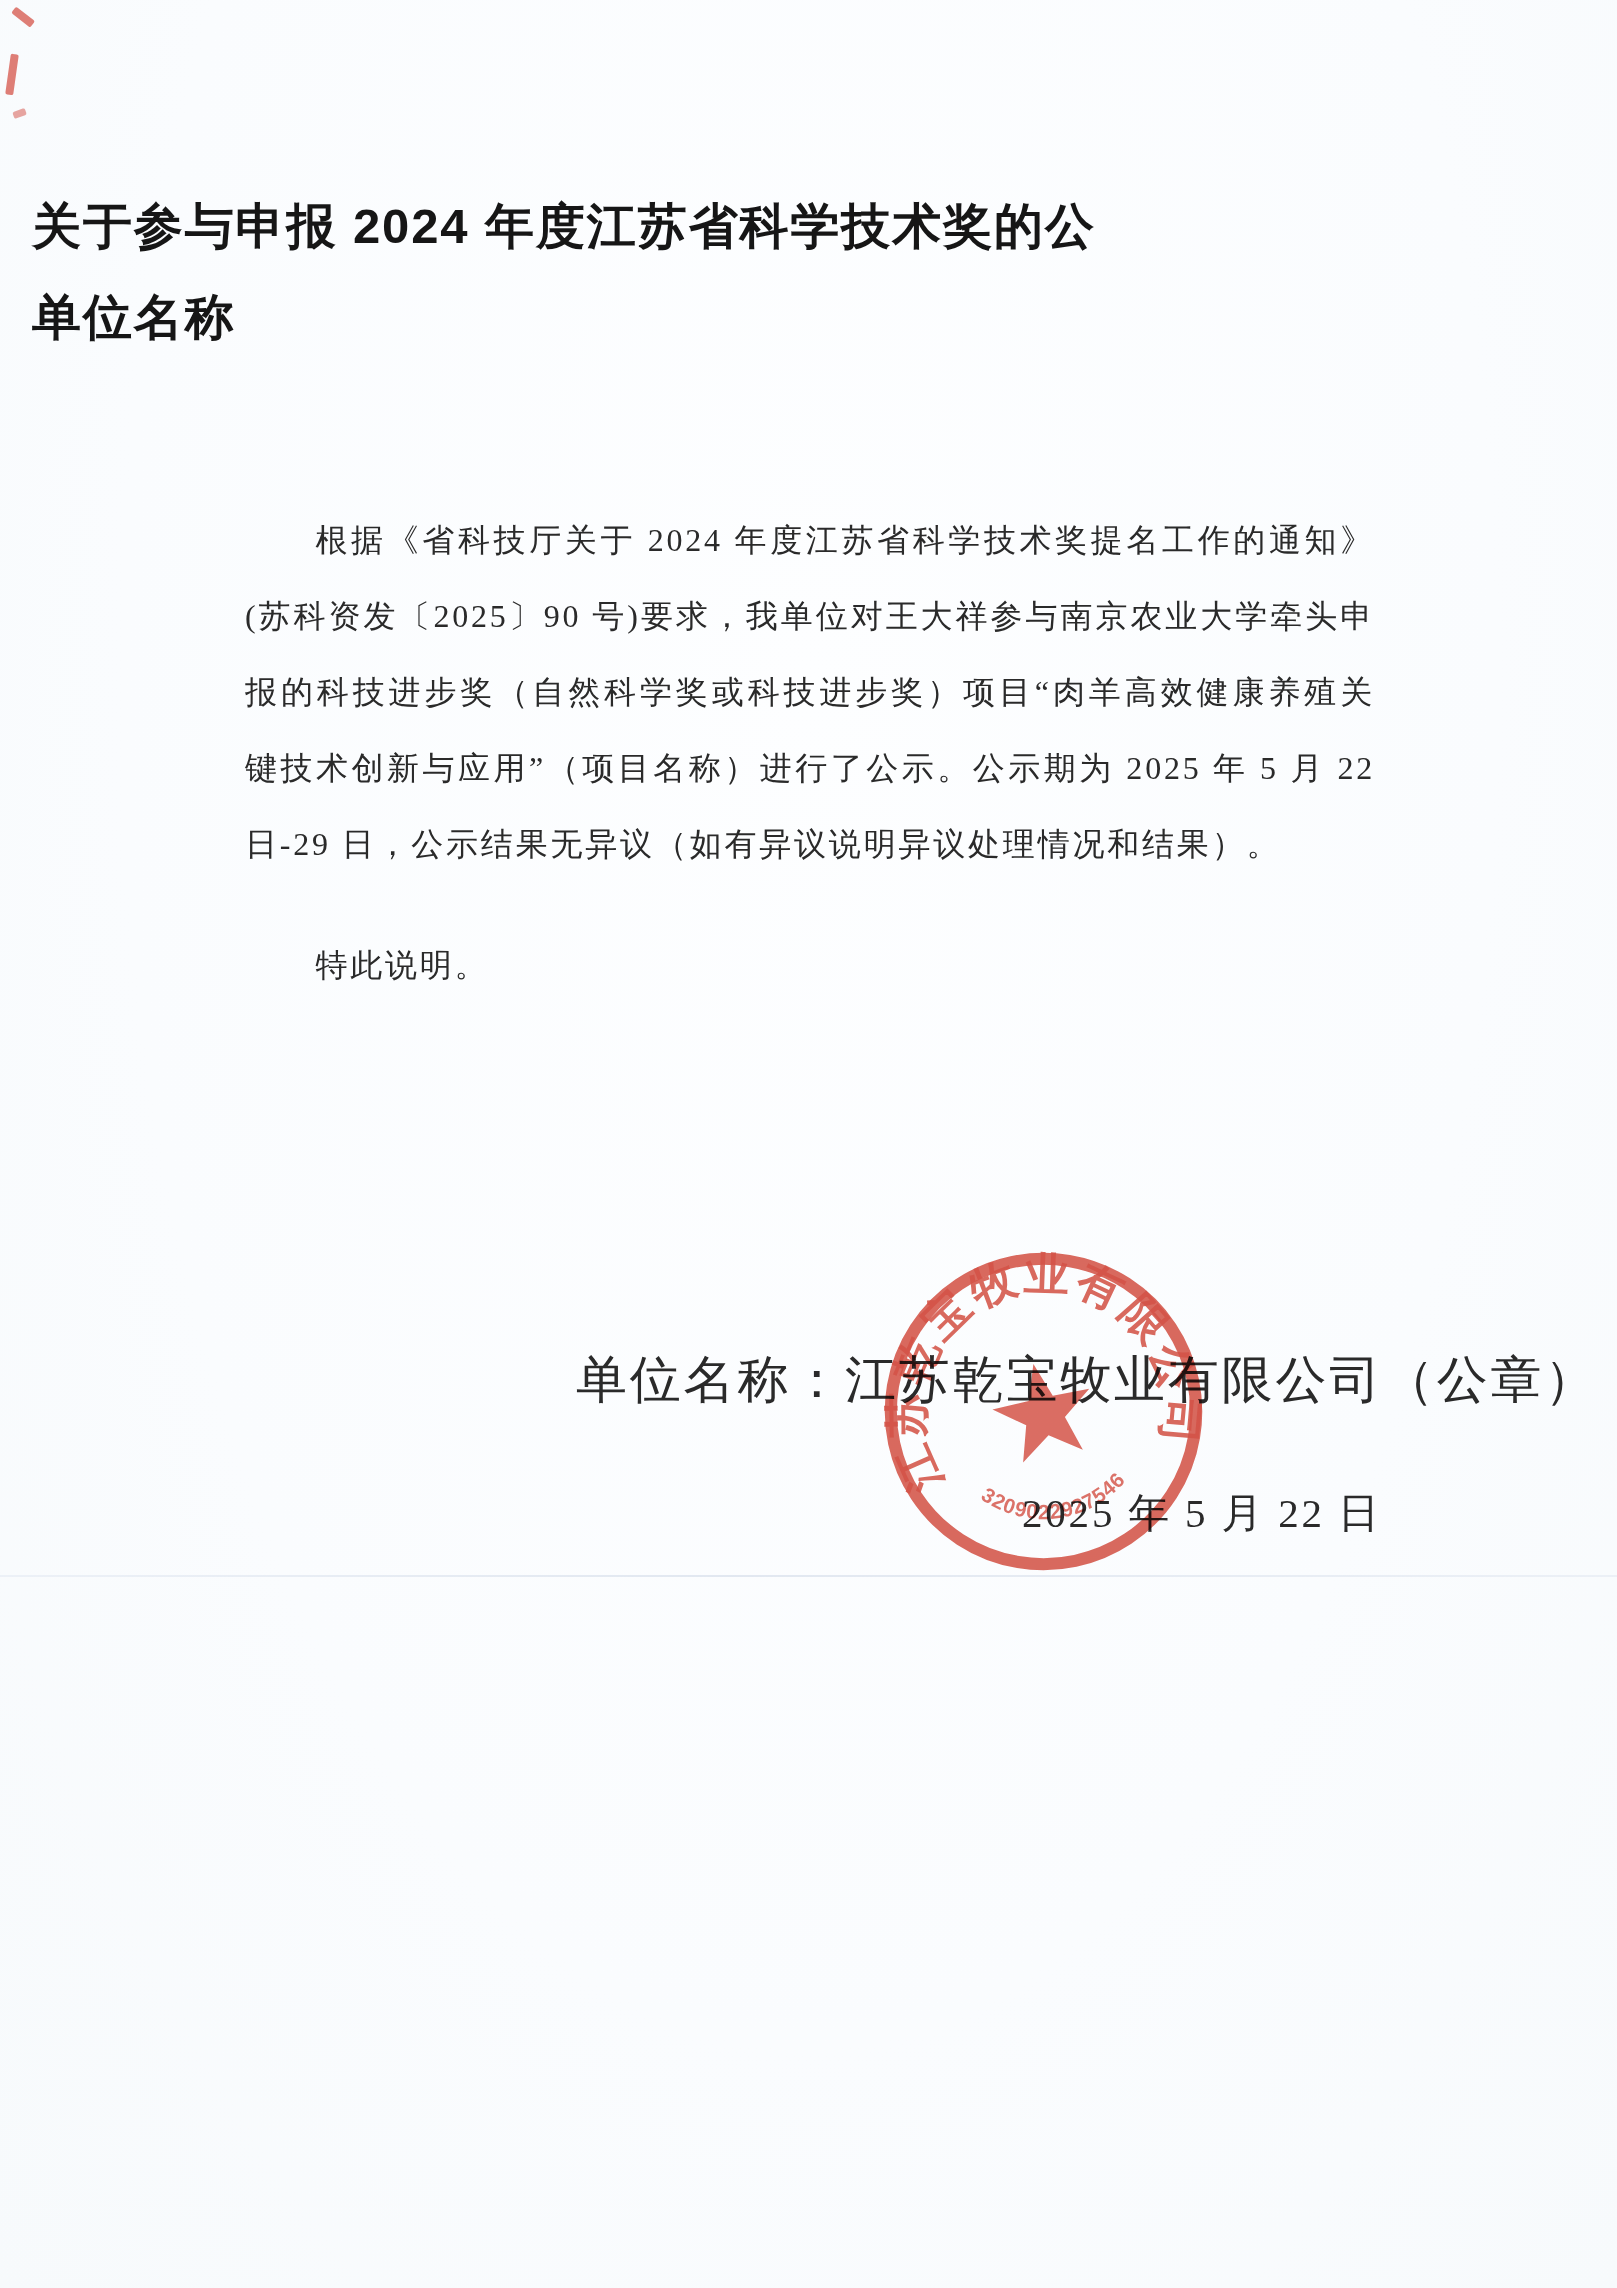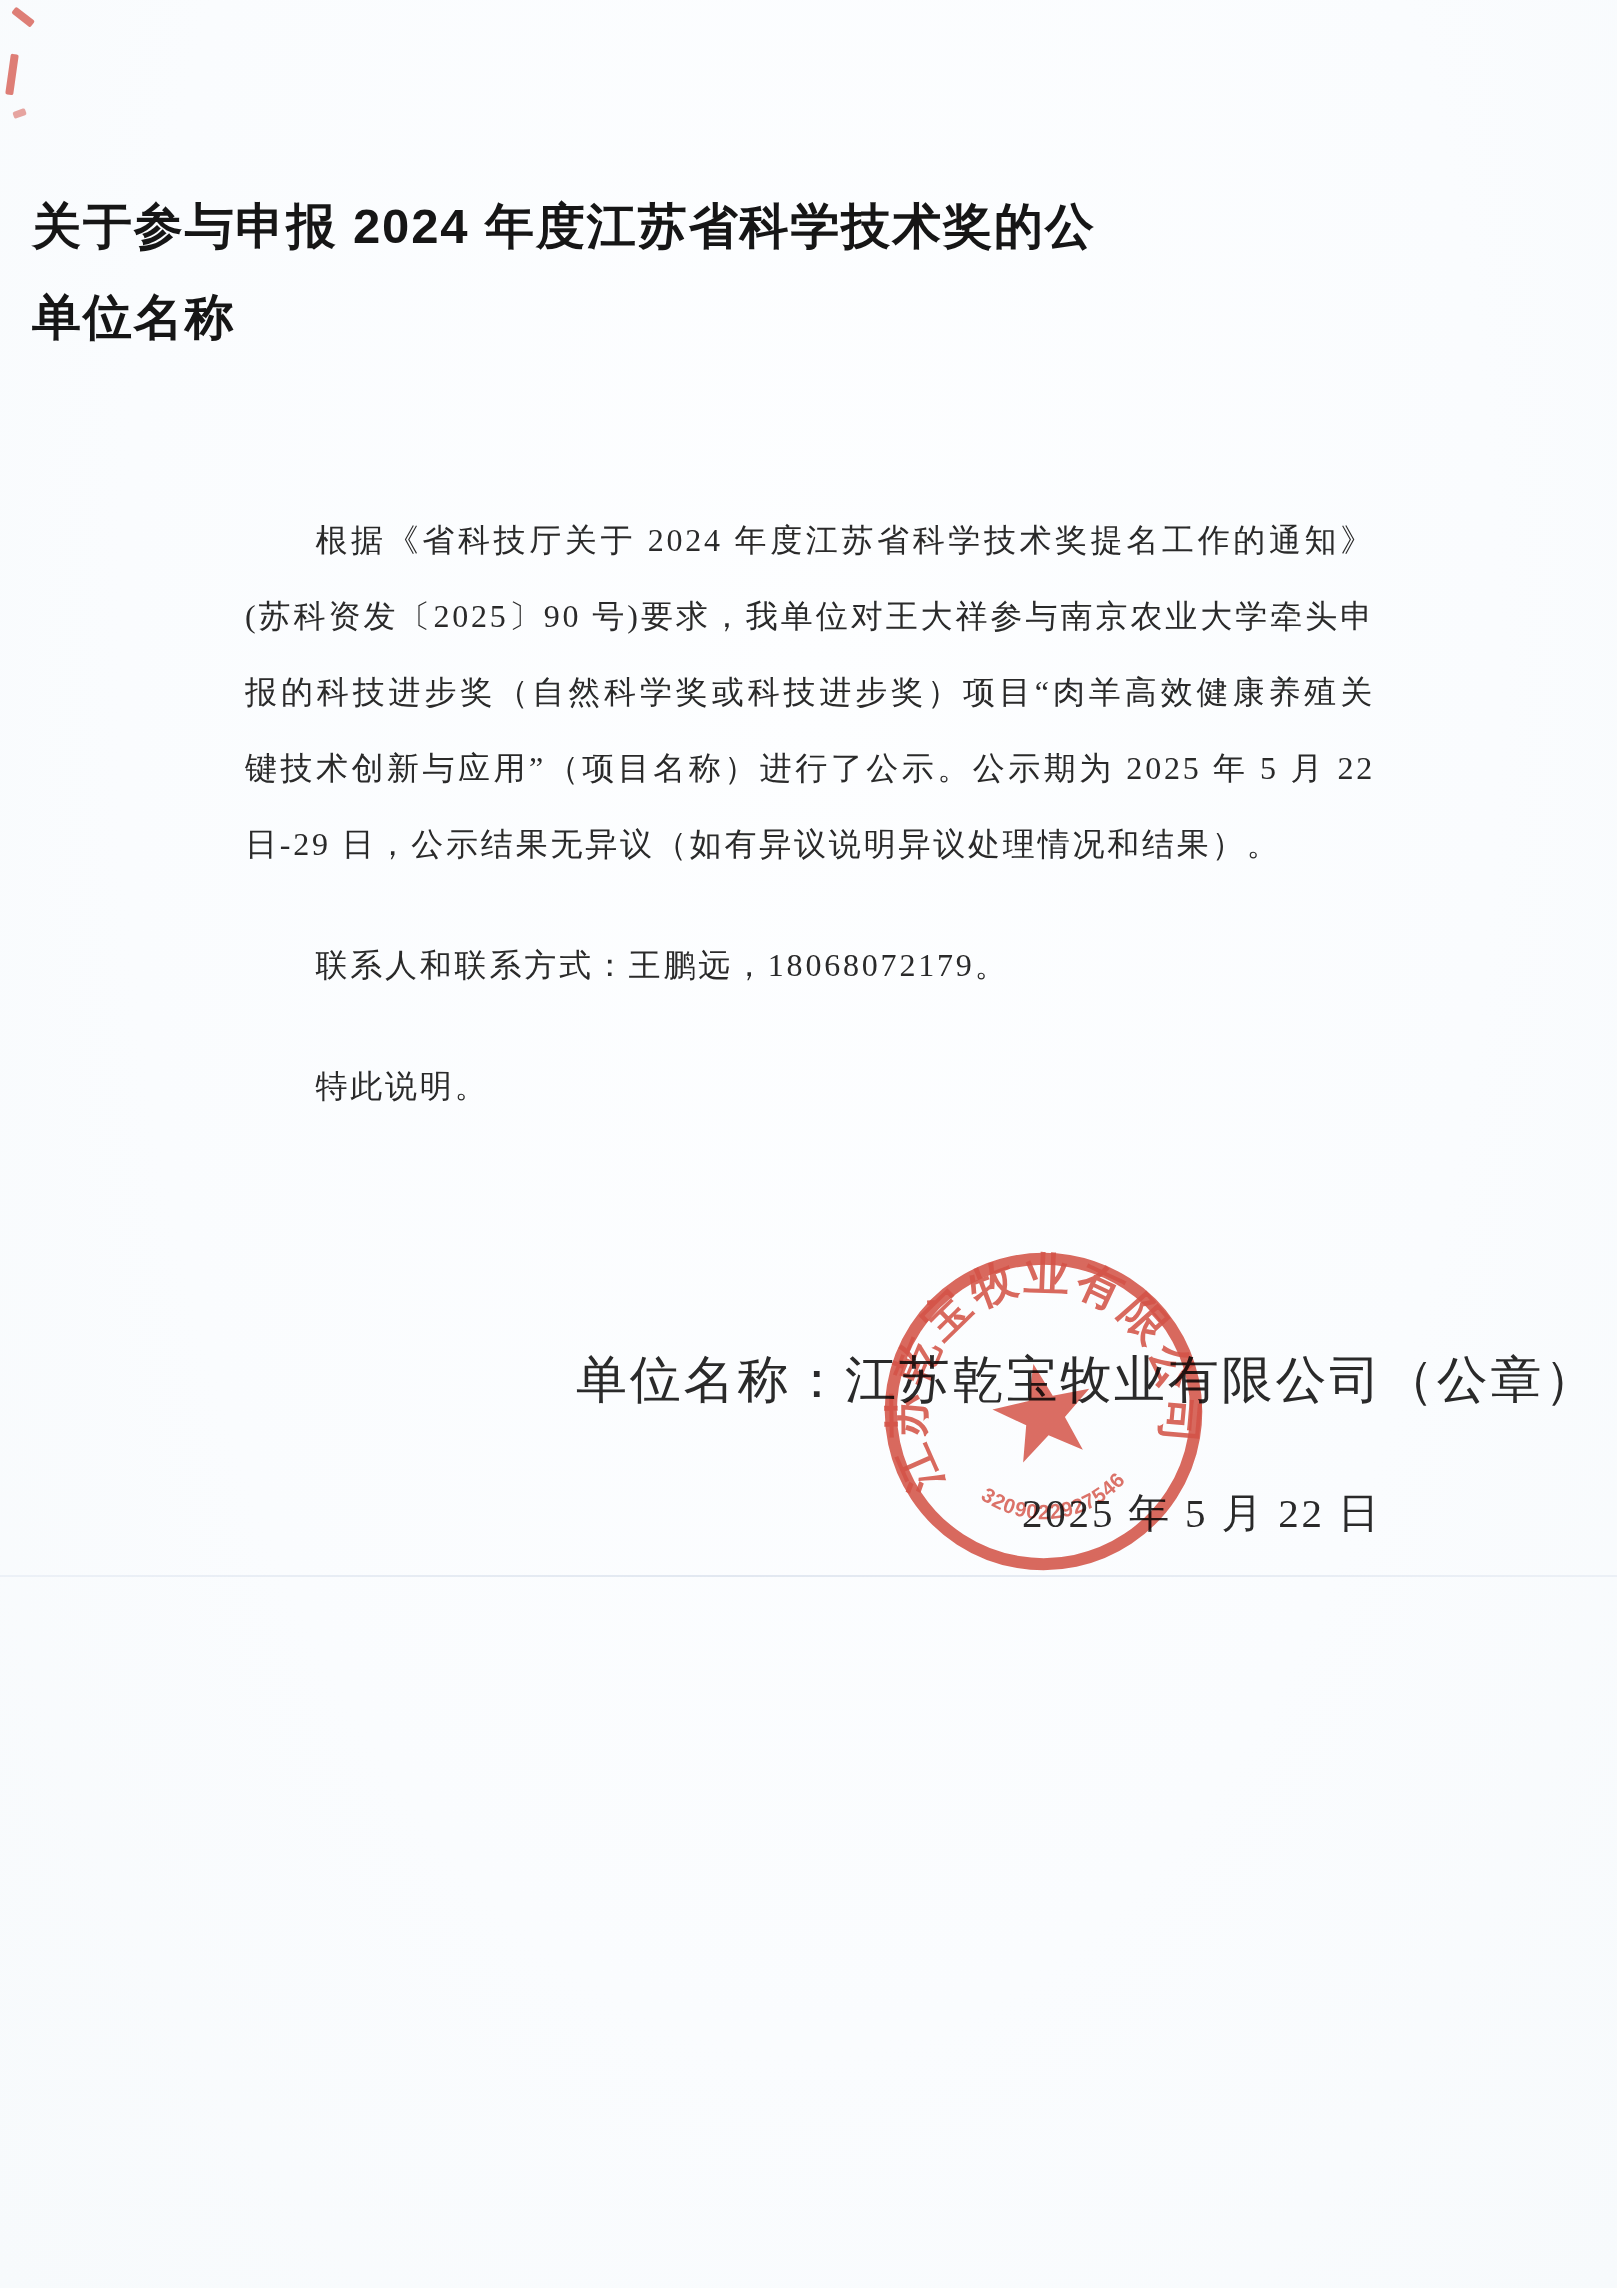--- a/index.html
+++ b/index.html
@@ -73,21 +73,20 @@
   <div class="red-speck speck-2"></div>
   <div class="red-speck speck-3"></div>
 
   <h1 class="title">
     <span class="title-line">关于参与申报 2024 年度江苏省科学技术奖的公</span>
     <span class="title-line">单位名称</span>
   </h1>
 
   <div class="body-block">
     <p>根据《省科技厅关于 2024 年度江苏省科学技术奖提名工作的通知》(苏科资发〔2025〕90 号)要求，我单位对王大祥参与南京农业大学牵头申报的科技进步奖（自然科学奖或科技进步奖）项目“肉羊高效健康养殖关键技术创新与应用”（项目名称）进行了公示。公示期为 2025 年 5 月 22 日-29 日，公示结果无异议（如有异议说明异议处理情况和结果）。</p>
-    <p>联系人和联系方式：王鹏远，18068072179。</p>
     <p>特此说明。</p>
   </div>
 
   <div class="signature-line">单位名称：江苏乾宝牧业有限公司（公章）</div>
 
   <div class="date-line">2025 年 5 月 22 日</div>
 
   <svg class="stamp" viewBox="0 0 200 200" xmlns="http://www.w3.org/2000/svg">
     <defs>
       <path id="arc-top" d="M 36.6,129.6 A 70,70 0 1 1 163.4,129.6" fill="none"></path>

